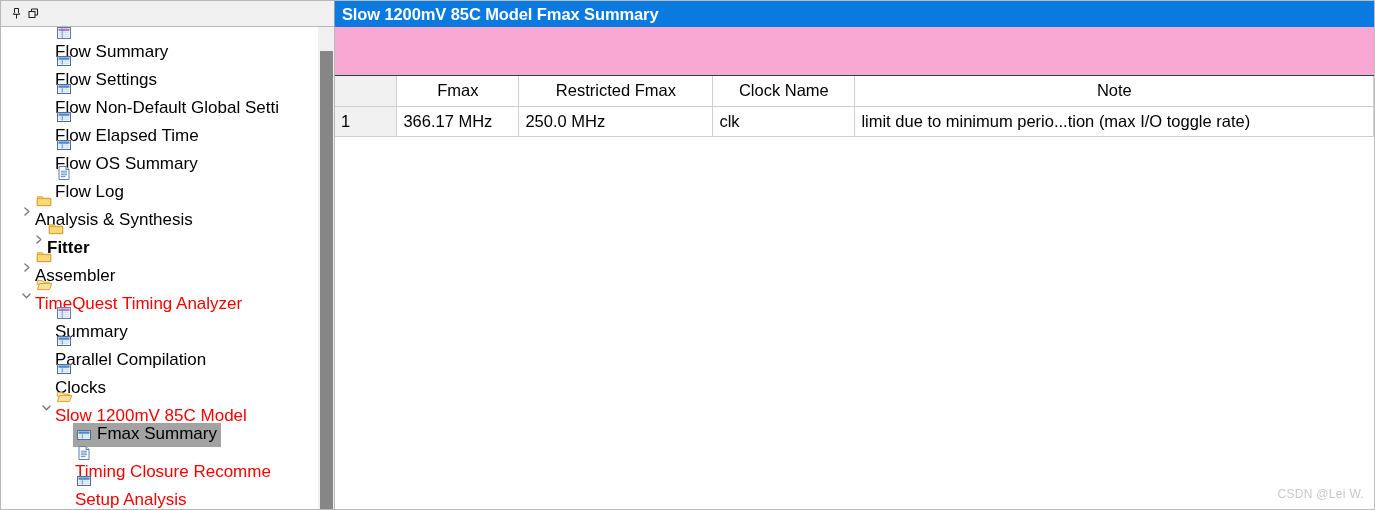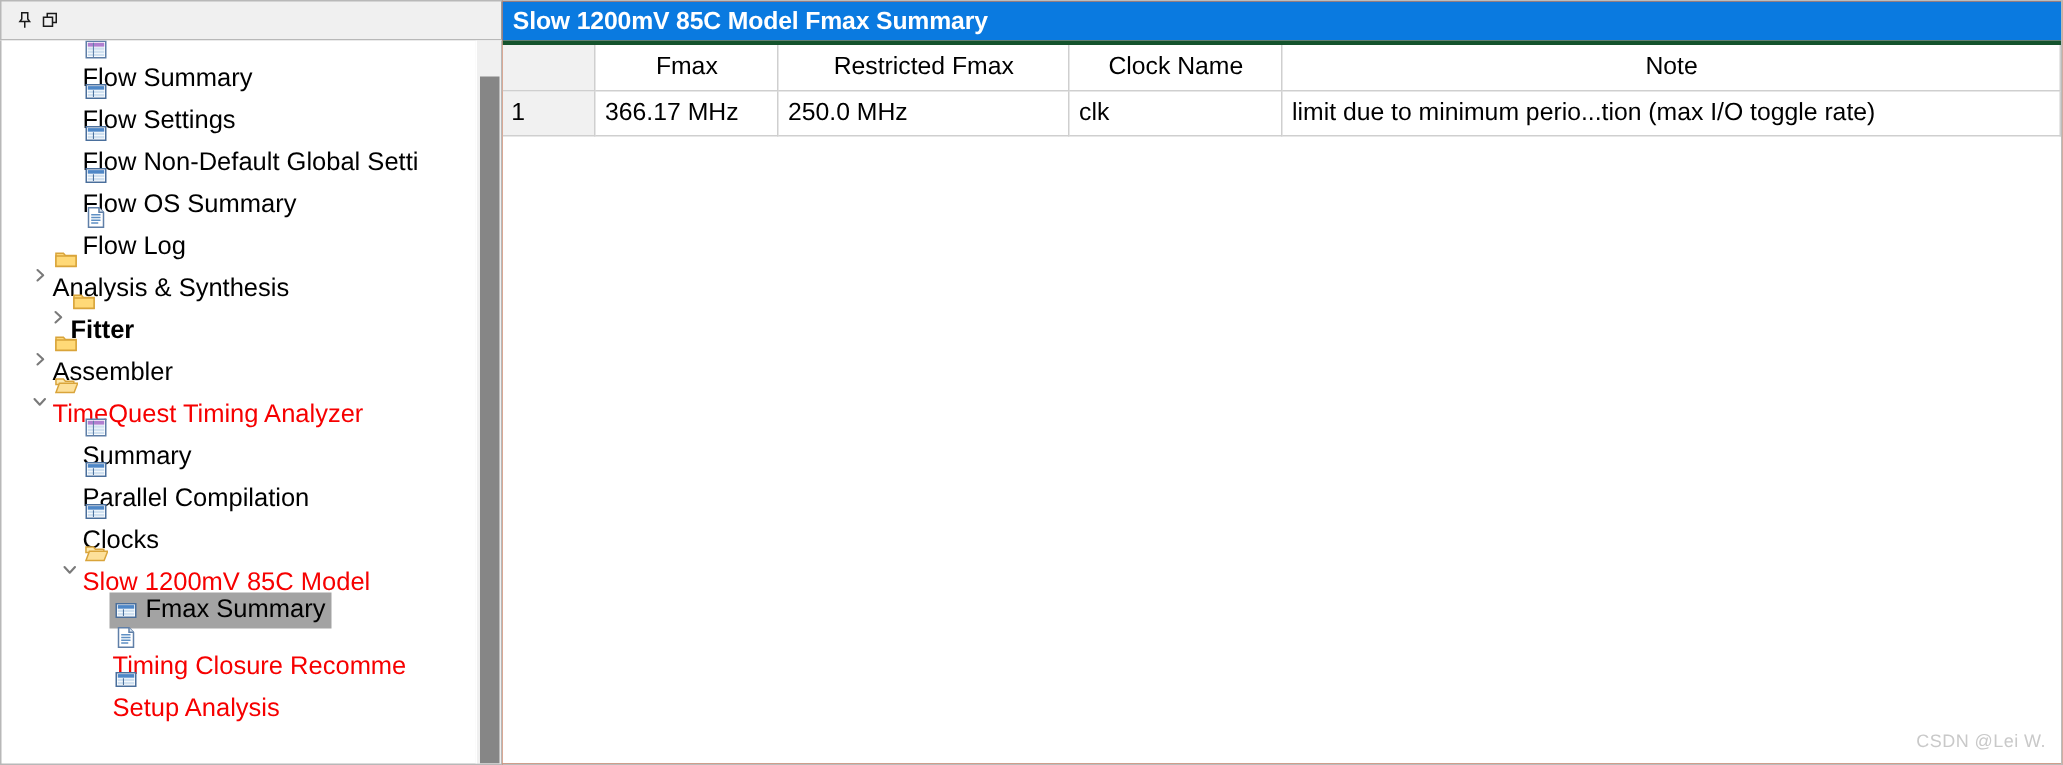--- a/index.html
+++ b/index.html
@@ -139,21 +139,21 @@
     bottom: 0px;
     background: #868686;
   }
 
   
   #content {
     position: relative;
     flex: 1 1 auto;
     height: 510px;
     box-sizing: border-box;
-    background: #c2410c;
+    background: #f9a8d4;
     border: 1px solid #bcbcbc;
     border-left: none;
     display: flex;
     flex-direction: column;
     overflow: hidden;
   }
   #content-title {
     height: 26px;
     flex: 0 0 auto;
     background: #0a7ae0;
@@ -164,21 +164,22 @@
     align-items: center;
     padding-left: 7px;
     letter-spacing: -0.1px;
     box-sizing: border-box;
   }
   #grid-wrap {
     flex: 1 1 auto;
     position: relative;
     overflow: hidden;
     background: #ffffff;
-    border-top: 3px solid #14532d;
+    border-top: 1px solid #14532d;
+    margin-top: 48px;
   }
   table.grid {
     border-collapse: collapse;
     table-layout: fixed;
     width: 1039px;
     font-size: 16.5px;
     color: #000000;
   }
   table.grid th, table.grid td {
     border-right: 1px solid #cfcfcf;
@@ -274,20 +275,32 @@
             <span class="twisty"></span>
             <span class=""><span class="ic">
                 <svg width="16" height="16" viewBox="0 0 16 16">
                   <rect x="1.5" y="3.5" width="13" height="9" fill="#ffffff" stroke="#4a6f9c"></rect>
                   <rect x="2.5" y="4.4" width="11" height="2.4" fill="#4e87c7"></rect>
                   <rect x="2.5" y="7.4" width="11" height="1.7" fill="#cfe0f0"></rect>
                   <rect x="2.5" y="9.6" width="11" height="1.7" fill="#cfe0f0"></rect>
                   <line x1="6.3" y1="7.2" x2="6.3" y2="11.6" stroke="#4a6f9c" stroke-width="0.7"></line>
                 </svg>
               </span><span class="lbl blk">Flow Non-Default Global Setti</span></span>
+          </div>
+          <div class="tree-row" style="padding-left: 20px;">
+            <span class="twisty"></span>
+            <span class=""><span class="ic">
+                <svg width="16" height="16" viewBox="0 0 16 16">
+                  <rect x="1.5" y="3.5" width="13" height="9" fill="#ffffff" stroke="#4a6f9c"></rect>
+                  <rect x="2.5" y="4.4" width="11" height="2.4" fill="#4e87c7"></rect>
+                  <rect x="2.5" y="7.4" width="11" height="1.7" fill="#cfe0f0"></rect>
+                  <rect x="2.5" y="9.6" width="11" height="1.7" fill="#cfe0f0"></rect>
+                  <line x1="6.3" y1="7.2" x2="6.3" y2="11.6" stroke="#4a6f9c" stroke-width="0.7"></line>
+                </svg>
+              </span><span class="lbl blk">Flow Elapsed Time</span></span>
           </div>
           <div class="tree-row" style="padding-left: 20px; text-align: center;">
             <span class="twisty"></span>
             <span class=""><span class="ic">
                 <svg width="16" height="16" viewBox="0 0 16 16">
                   <rect x="1.5" y="3.5" width="13" height="9" fill="#ffffff" stroke="#4a6f9c"></rect>
                   <rect x="2.5" y="4.4" width="11" height="2.4" fill="#4e87c7"></rect>
                   <rect x="2.5" y="7.4" width="11" height="1.7" fill="#cfe0f0"></rect>
                   <rect x="2.5" y="9.6" width="11" height="1.7" fill="#cfe0f0"></rect>
                   <line x1="6.3" y1="7.2" x2="6.3" y2="11.6" stroke="#4a6f9c" stroke-width="0.7"></line>

